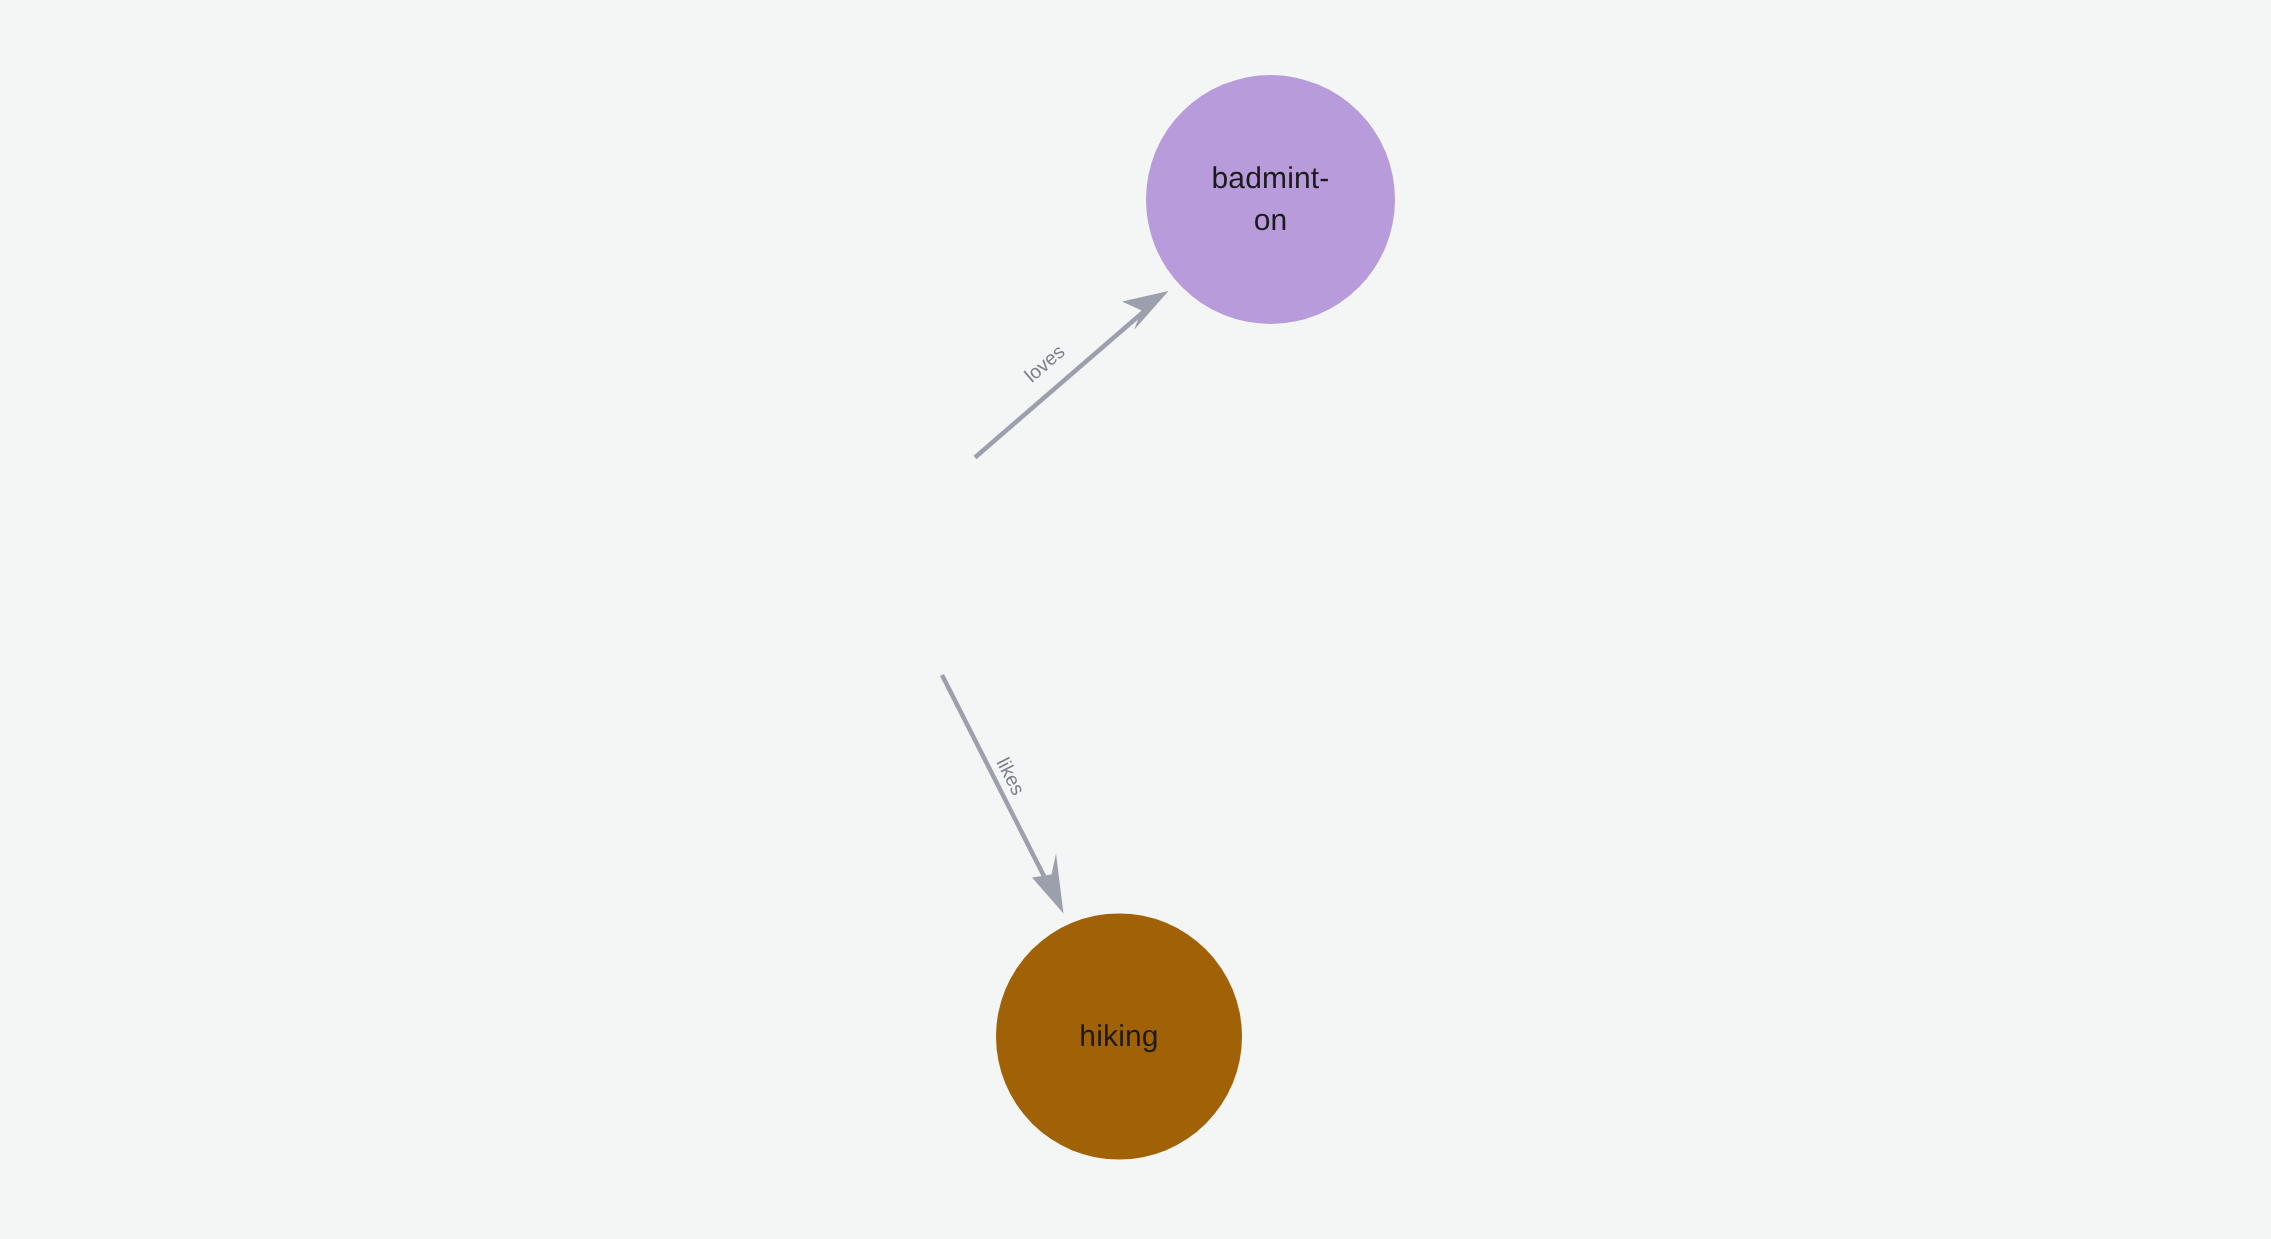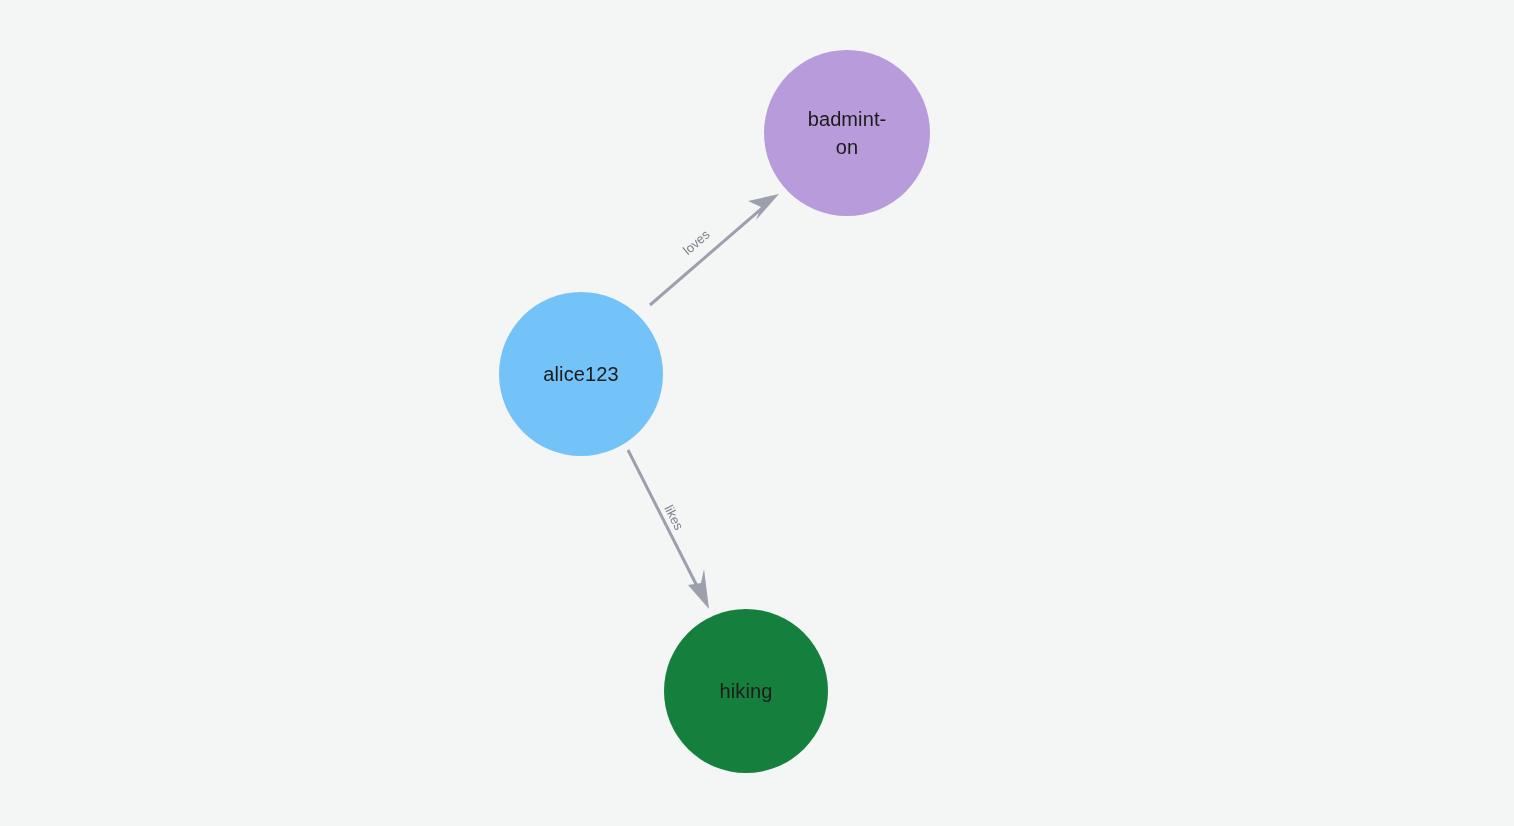--- a/index.html
+++ b/index.html
@@ -76,21 +76,18 @@
       <polygon class="edge-head" points="709,609 688,585 701,583 704,569" fill="#9ca0ad"></polygon>
       <text class="edge-label-text" x="673" y="518" text-anchor="middle" dominant-baseline="middle" transform="rotate(63 673 518)">likes</text>
     </g>
   </svg>
 
   <div class="node-circle" style="left:764px; top:50px; width:166px; height:166px; background:#b79bda;">
     <span class="node-label">badmint-
 on</span>
   </div>
 
-  <div class="node-circle" style="left:499px; top:292px; width:164px; height:164px; background:#73c2f8;">
-    <span class="node-label">alice123</span>
-  </div>
 
-  <div class="node-circle" style="left:664px; top:609px; width:164px; height:164px; background:#15803d;">
+  <div class="node-circle" style="left:664px; top:609px; width:164px; height:164px; background:#a16207;">
     <span class="node-label">hiking</span>
   </div>
 
 </div>
 
 </body></html>

